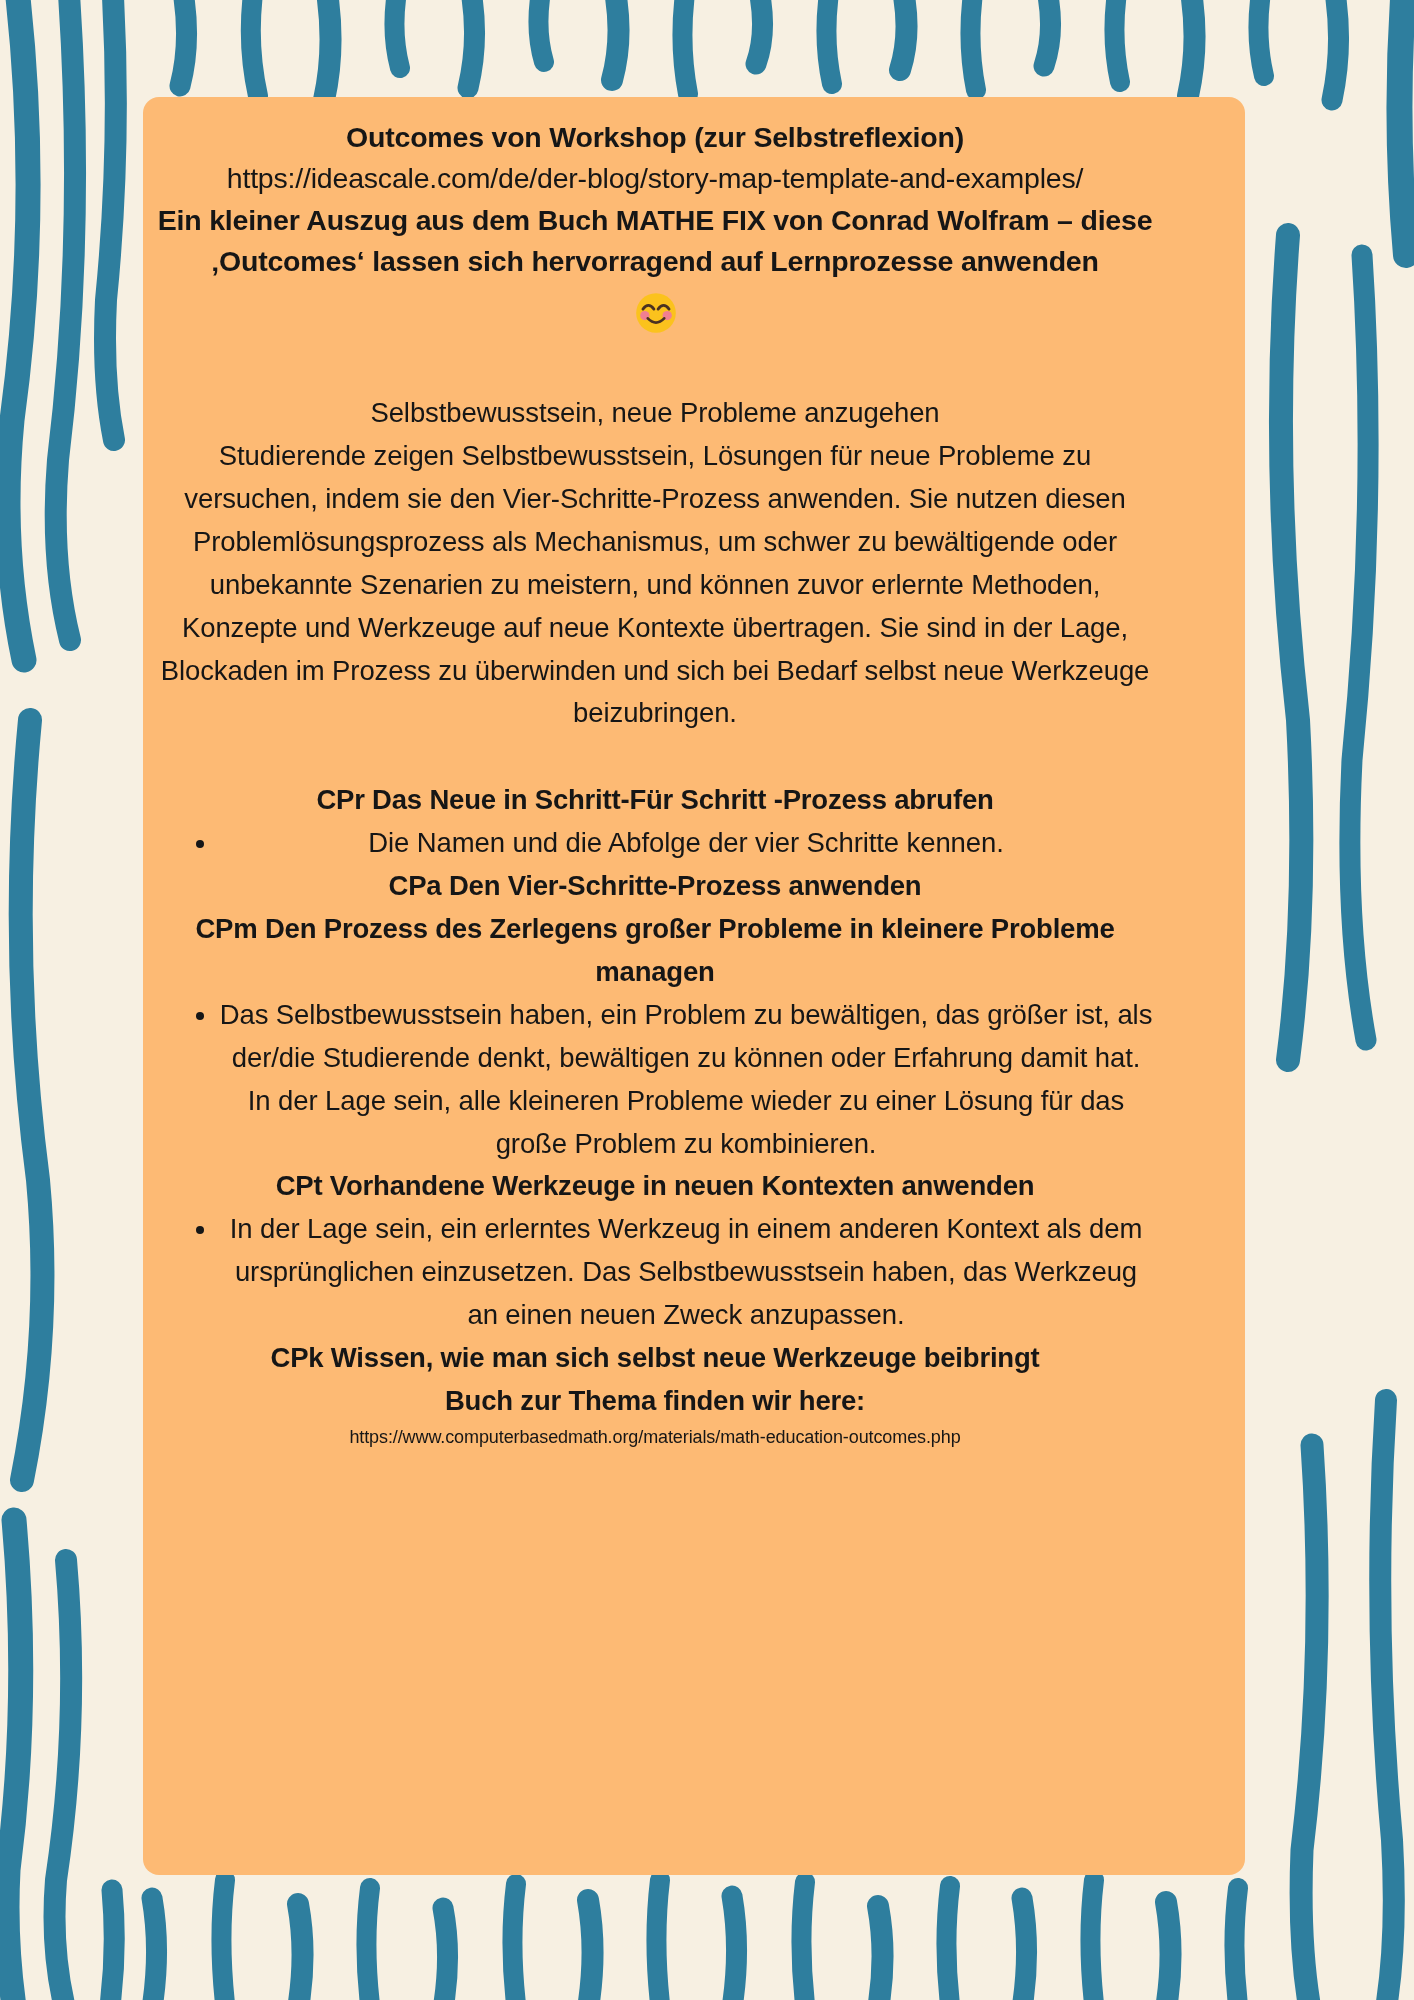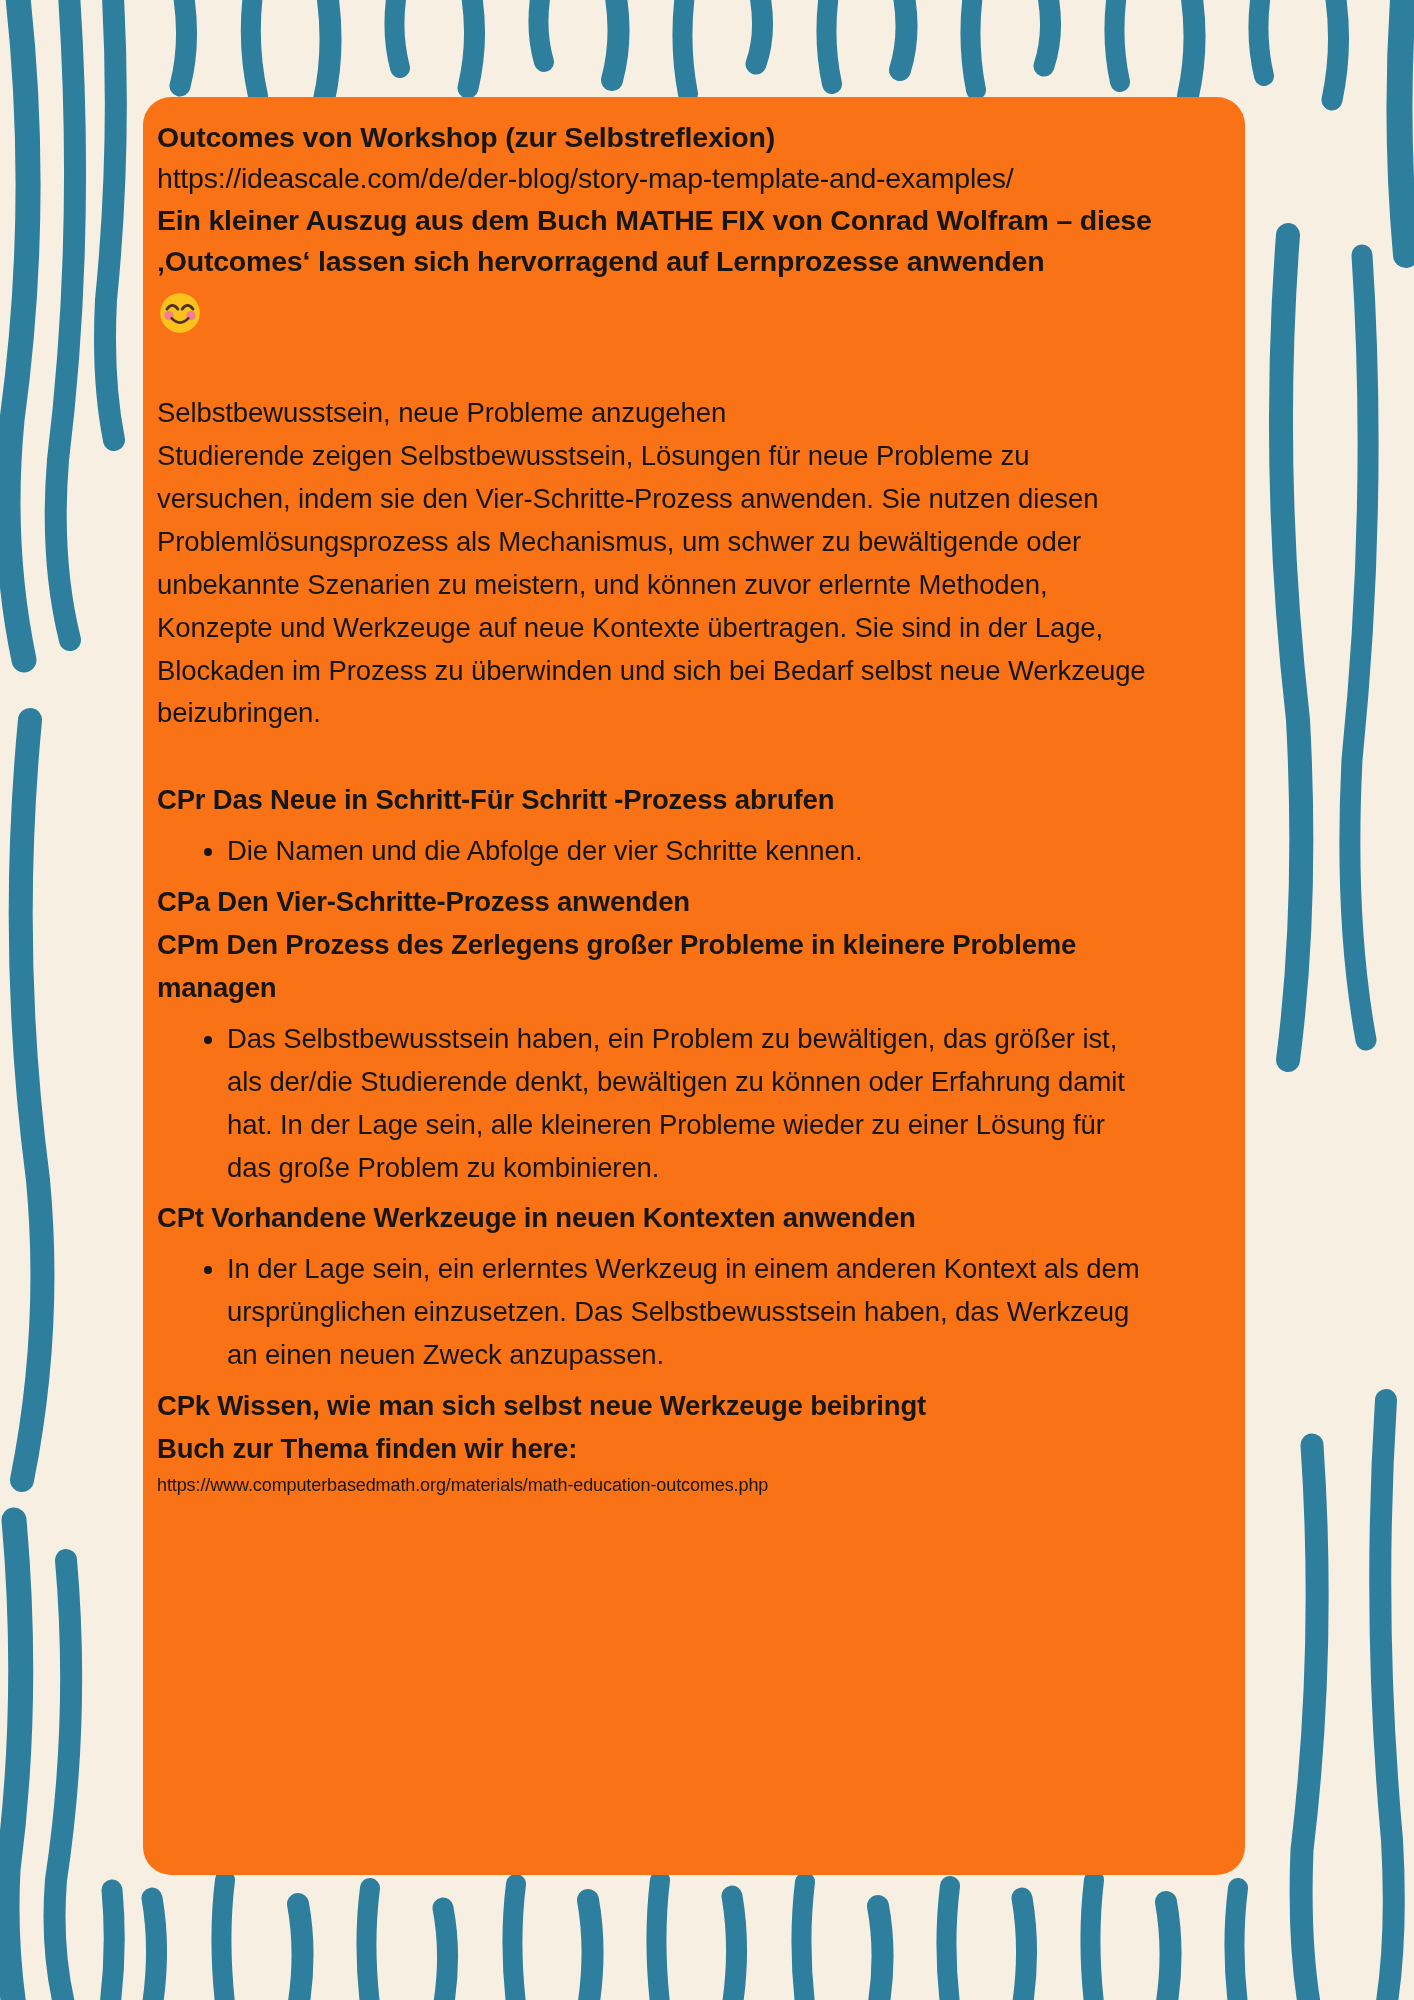--- a/index.html
+++ b/index.html
@@ -14,25 +14,26 @@
     overflow:hidden;
   }
   .stripes{
     position:absolute;left:0;top:0;width:1414px;height:2000px;
   }
   .card{
     position:absolute;
     left:143px;top:97px;
     width:1102px;
     min-height:1778px;
-    background:#f97316;
-    border-radius:28px;
+    background:#fdba74;
+    border-radius:16px;
     box-sizing:border-box;
     padding:20px 92px 18px 14px;
     color:#161616;
+    text-align:center;
   }
   .hdr{
     font-size:28.5px;
     line-height:1.45;
     font-weight:700;
     letter-spacing:-0.2px;
   }
   .hdr .url{
     font-weight:400;
   }
@@ -43,21 +44,21 @@
     letter-spacing:-0.1px;
   }
   .intro{margin-bottom:44px;}
   .sec-h{
     font-size:27.5px;
     line-height:1.56;
     font-weight:700;
     letter-spacing:-0.2px;
   }
   ul.bullets{
-    margin:8px;
+    margin:0;
     padding:0 0 0 62px;
     list-style:disc outside;
   }
   ul.bullets li{
     font-size:27.5px;
     line-height:1.56;
     letter-spacing:-0.1px;
   }
   .footer-url{
     font-size:18px;

